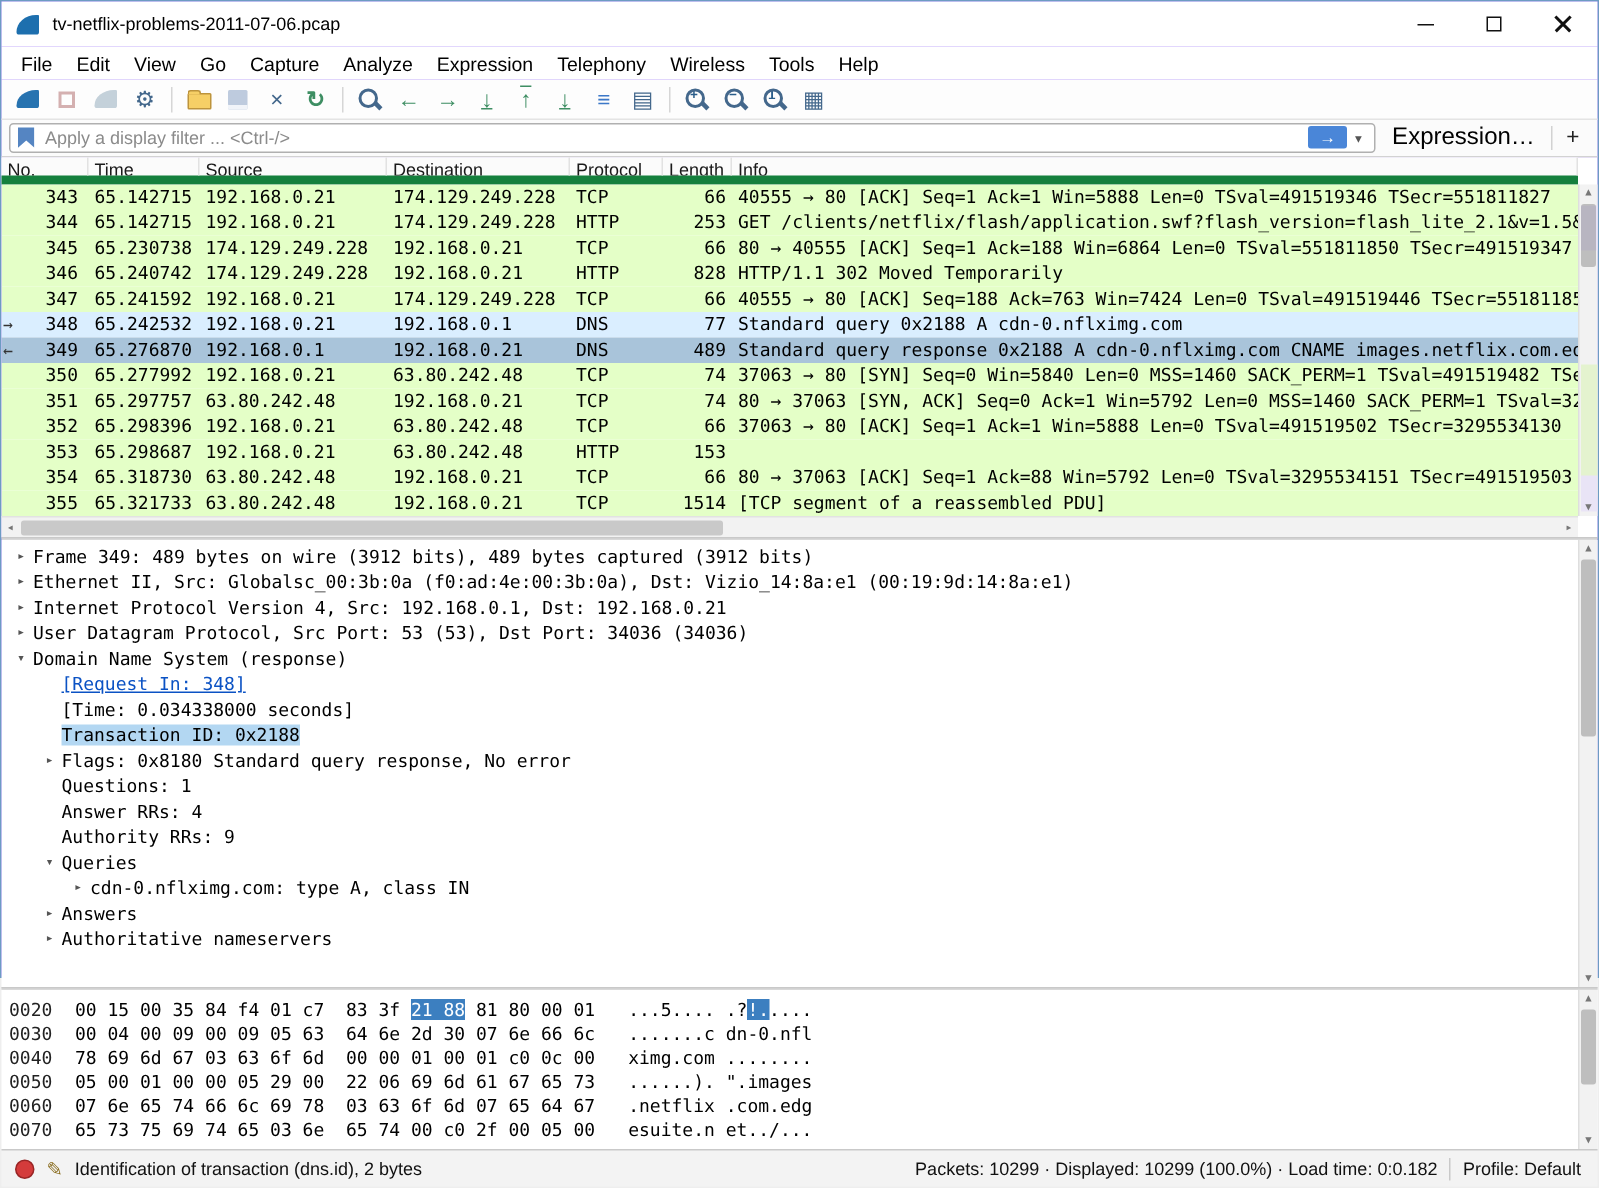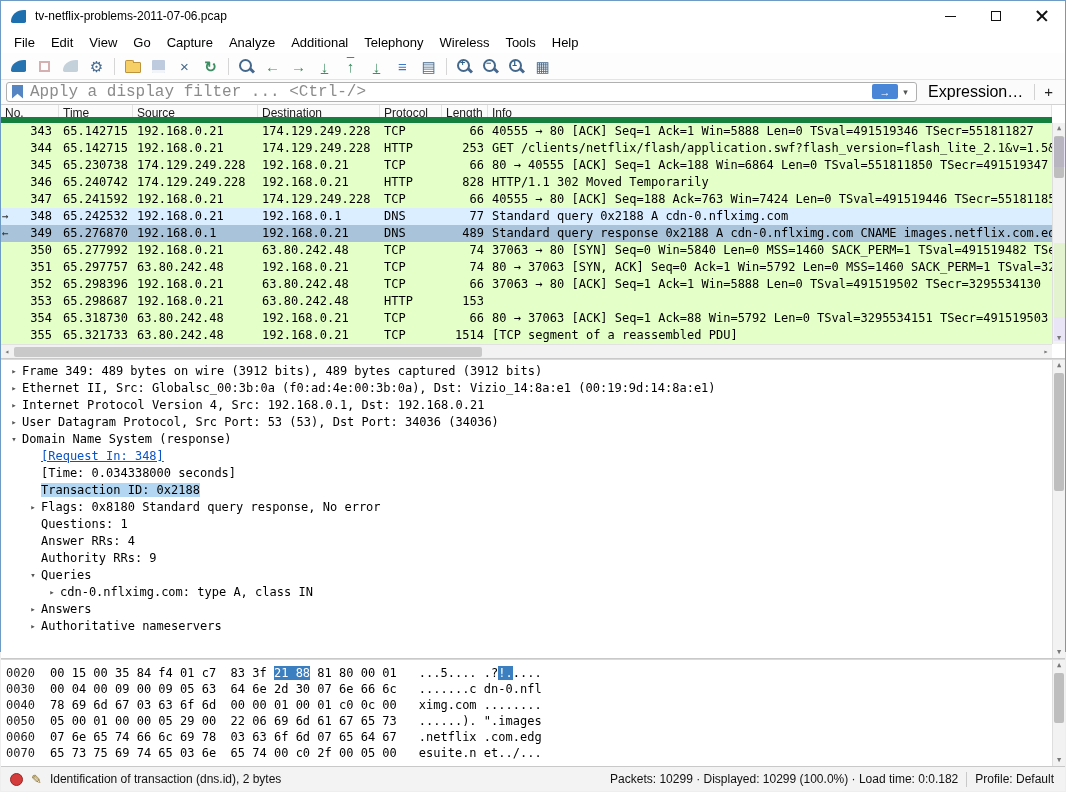--- a/index.html
+++ b/index.html
@@ -53,22 +53,22 @@
   .i-mag i::after{content:"";position:absolute;left:11px;top:11px;width:6px;height:2.5px;
     background:#44688c;transform:rotate(45deg);}
 
   
   .filterbar{flex:0 0 25px;display:flex;align-items:center;padding:1px 6px 2px 5px;gap:7px;
     background:#fbfbfb;border-bottom:1px solid #d2d2d2;}
   .filter-box{flex:1;height:20px;border:1px solid #b0b0b0;border-radius:3px;background:#fff;
     display:flex;align-items:center;padding:0 3px 0 5px;}
   .bookmark{width:11px;height:14px;background:#5585c2;margin-right:7px;
     clip-path:polygon(0 0,100% 0,100% 100%,50% 66%,0 100%);}
-  .filter-input{flex:1;border:none;outline:none;font-size:16px;color:#555;background:transparent;
-    font-family:Liberation Mono, monospace;}
+  .filter-input{flex:1;border:none;outline:none;font-size:12px;color:#555;background:transparent;
+    font-family:Liberation Sans, sans-serif;}
   .filter-input::placeholder{color:#8b8b8b;opacity:1;}
   .apply-btn{background:#4a86d8;color:#fff;min-width:26px;height:15px;border-radius:2px;
     display:flex;align-items:center;justify-content:center;font-size:11px;font-weight:bold;}
   .dd-btn{width:15px;text-align:center;color:#555;font-size:9px;}
   .expr-btn{font-size:16px;color:#000;padding:0 4px;}
   .fsep{width:1px;height:16px;background:#d2d2d2;}
   .add-btn{font-size:15px;color:#222;padding:0 6px 0 2px;}
 
   
   .plist{flex:0 0 253px;position:relative;background:#fff;
@@ -168,21 +168,21 @@
   </div>
 
   <nav class="menubar">
 
   <span class="mitem">File</span>
       <span class="mitem">Edit</span>
       <span class="mitem">View</span>
       <span class="mitem">Go</span>
       <span class="mitem">Capture</span>
       <span class="mitem">Analyze</span>
-      <span class="mitem">Additional</span>
+      <span class="mitem">Expression</span>
       <span class="mitem">Telephony</span>
       <span class="mitem">Wireless</span>
       <span class="mitem">Tools</span>
       <span class="mitem">Help</span>
     </nav>
 
   <div class="toolbar">
 
   <span class="tbi i-fin">
         <i></i>

